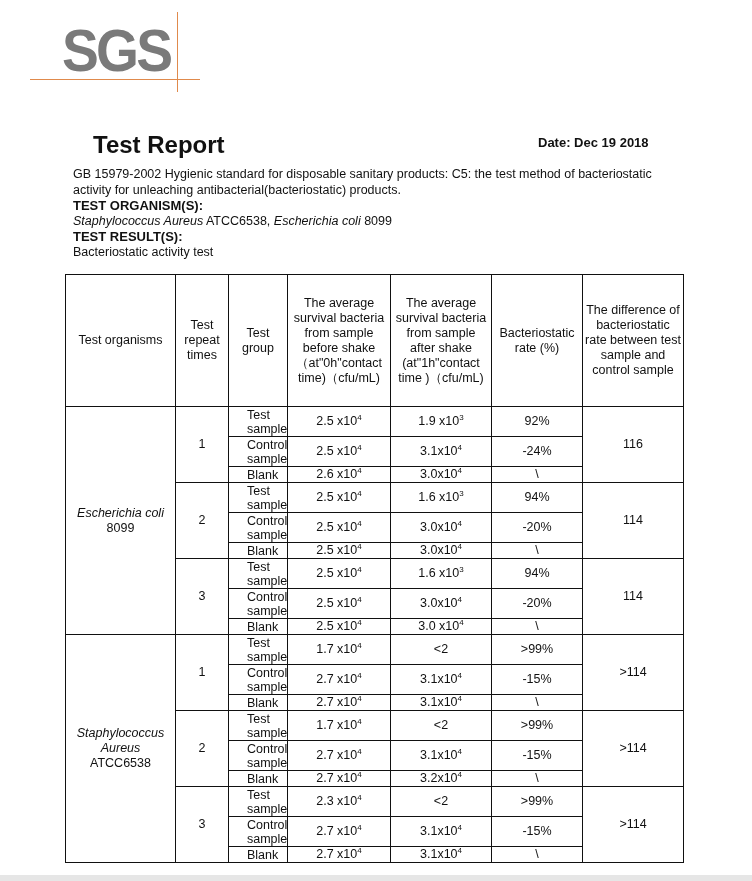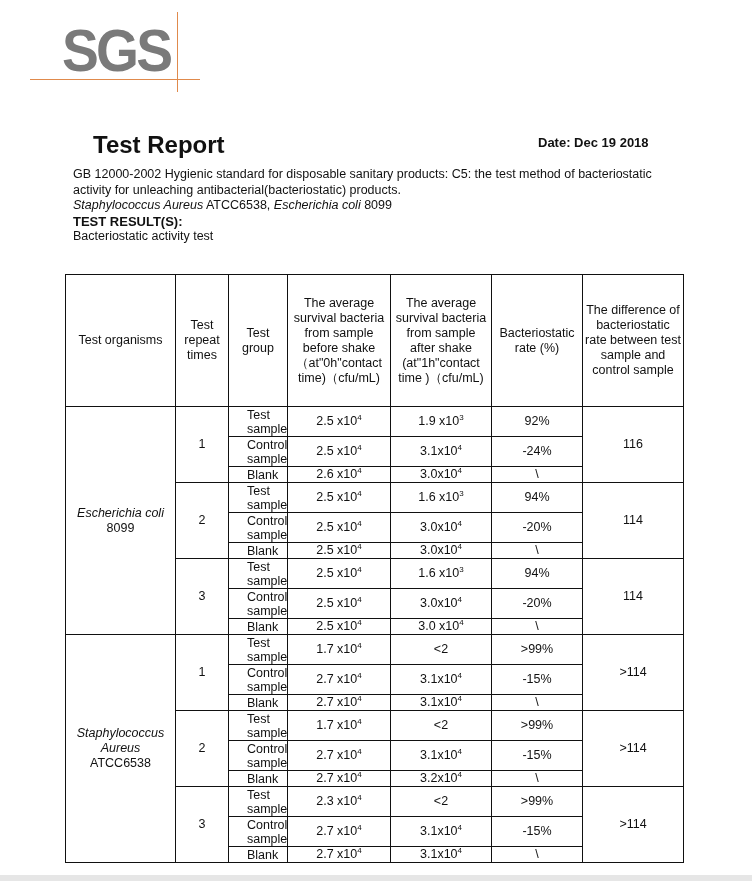--- a/index.html
+++ b/index.html
@@ -33,21 +33,22 @@
   <div class="logo-hline"></div>
   <div class="logo-vline"></div>
 </div>
 
 <div class="header-row">
   <div class="title">Test Report</div>
   <div class="date">Date: Dec 19 2018</div>
 </div>
 
 <div class="section sec-method">
-  <div>GB 12000-2002 Hygienic standard for disposable sanitary products: C5: the test method of bacteriostatic activity for unleaching antibacterial(bacteriostatic) products.</div>
+  <div>GB 15979-2002 Hygienic standard for disposable sanitary products: C5: the test method of bacteriostatic activity for unleaching antibacterial(bacteriostatic) products.</div>
+  <div class="section-head">TEST ORGANISM(S):</div>
   <div><em>Staphylococcus Aureus</em><span> ATCC6538, </span><em>Escherichia coli</em><span> 8099</span></div>
   <div class="section-head">TEST RESULT(S):</div>
   <div>Bacteriostatic activity test</div>
 </div>
 
 <table class="results">
   <colgroup>
     <col style="width:110px">
       <col style="width:53px">
       <col style="width:59px">

